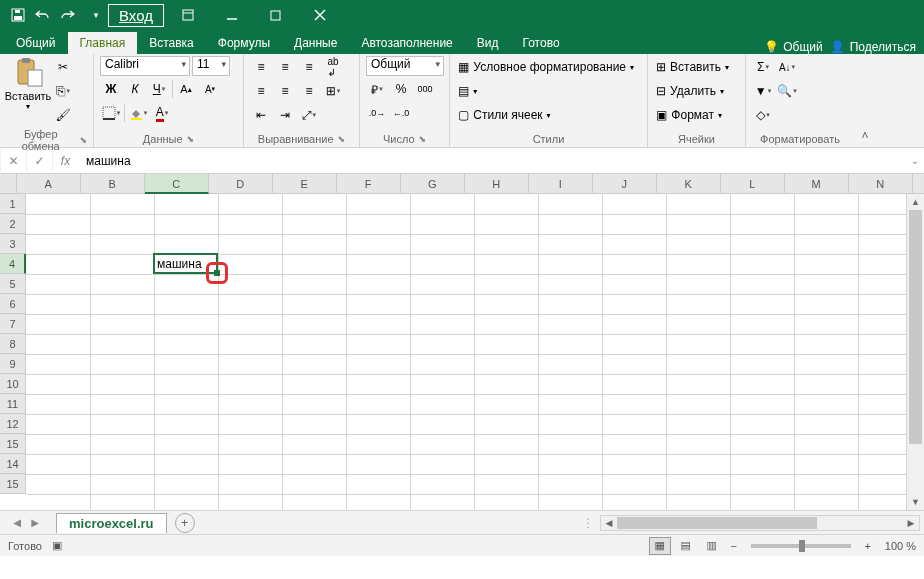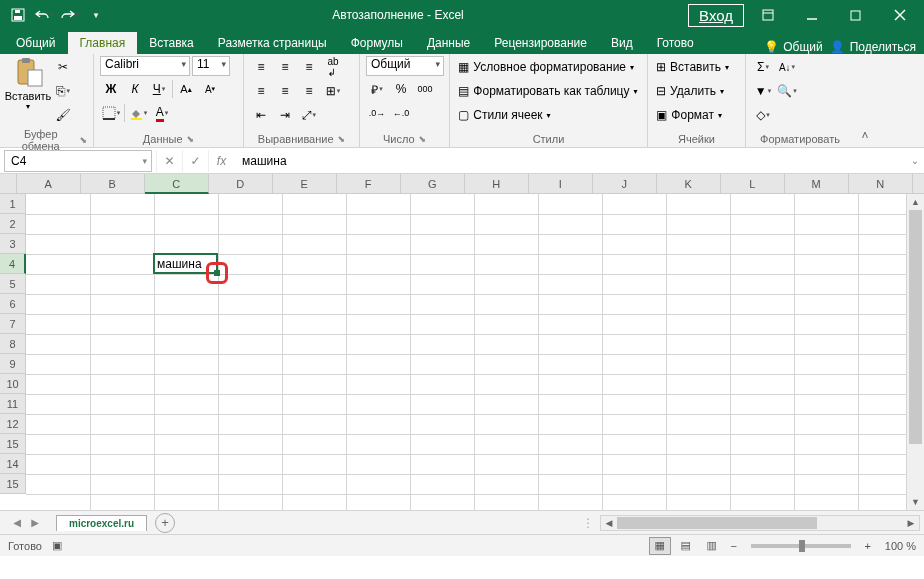--- a/index.html
+++ b/index.html
@@ -64,21 +64,21 @@
 .fill-handle { position: absolute; width: 6px; height: 6px; background: #217346; right: -4px; bottom: -4px; }
 .highlight-circle { position: absolute; border: 3px solid #e03030; border-radius: 6px; width: 22px; height: 22px; }
 .vscroll { width: 18px; background: #f0f0f0; border-left: 1px solid #d4d4d4; position: relative; }
 .vscroll .thumb { position: absolute; left: 2px; right: 2px; top: 16px; height: 234px; background: #c8c8c8; }
 .vscroll .arrow { position: absolute; left: 0; right: 0; height: 16px; text-align: center; font-size: 9px; line-height: 16px; color: #666; cursor: pointer; }
 
 
 .sheet-bar { height: 24px; display: flex; align-items: center; border-top: 1px solid #d4d4d4; background: #f3f3f3; }
 .sheet-nav { display: flex; gap: 0; padding: 0 8px; }
 .sheet-nav-btn { width: 18px; text-align: center; color: #888; cursor: pointer; font-size: 10px; }
-.sheet-tab { border: 1px solid #aaa; border-bottom: none; background: #fff; padding: 2px 12px; font-size: 10px; font-weight: bold; color: #217346; cursor: pointer; margin-left: 4px; }
+.sheet-tab { border: 1px solid #aaa; border-bottom: none; background: #fff; padding: 2px 12px; font-size: 13px; font-weight: bold; color: #217346; cursor: pointer; margin-left: 4px; }
 .add-sheet { width: 20px; height: 20px; border: 1px solid #aaa; border-radius: 50%; margin-left: 8px; text-align: center; line-height: 18px; font-size: 13px; color: #666; cursor: pointer; }
 .hscroll-area { flex: 1; display: flex; align-items: center; justify-content: flex-end; padding: 0 4px; }
 .hscroll { width: 320px; height: 16px; background: #f0f0f0; border: 1px solid #d4d4d4; display: flex; align-items: center; position: relative; }
 .hscroll .arrow { width: 16px; text-align: center; font-size: 9px; color: #666; cursor: pointer; }
 .hscroll .thumb { position: absolute; left: 16px; width: 200px; top: 1px; bottom: 1px; background: #c8c8c8; }
 
 
 .statusbar { height: 22px; background: #f3f3f3; border-top: 1px solid #d4d4d4; display: flex; align-items: center; font-size: 11px; color: #555; padding: 0 8px; }
 .status-right { margin-left: auto; display: flex; align-items: center; gap: 4px; }
 .view-btn { width: 22px; height: 18px; border: 1px solid transparent; display: flex; align-items: center; justify-content: center; cursor: pointer; }
@@ -106,21 +106,20 @@
           <path d="M5 2 L1 5 L5 8 M1 5 H9 A4 4 0 0 1 13 9" fill="none" stroke="#fff" stroke-width="1.3"></path>
         </svg>
       </div>
     <div class="qat-btn dd">
         <svg width="14" height="12" viewBox="0 0 14 12">
           <path d="M9 2 L13 5 L9 8 M13 5 H5 A4 4 0 0 0 1 9" fill="none" stroke="#fff" stroke-width="1.3"></path>
         </svg>
       </div>
     <div class="qat-btn" style="font-size:9px;color:#fff">▾</div>
   </div>
-  <div class="title-center">Автозаполнение  -  Excel</div>
   <div class="title-right">
     <div class="login-btn">Вход</div>
     <div class="win-btn">
         <svg width="12" height="12">
           <rect x="1" y="1" width="10" height="10" fill="none" stroke="#fff"></rect>
           <line x1="1" y1="4" x2="11" y2="4" stroke="#fff"></line>
         </svg>
       </div>
     <div class="win-btn">
         <svg width="12" height="12">
@@ -138,24 +137,23 @@
           <line x1="11" y1="1" x2="1" y2="11" stroke="#fff" stroke-width="1.5"></line>
         </svg>
       </div>
   </div>
 </div>
 
 <div class="tabs">
   <div class="tab">Общий</div>
   <div class="tab active">Главная</div>
   <div class="tab">Вставка</div>
-  <div class="tab">Разметка страницы</div>
   <div class="tab">Формулы</div>
   <div class="tab">Данные</div>
-  <div class="tab">Рецензирование</div>
+  <div class="tab">Автозаполнение</div>
   <div class="tab">Вид</div>
   <div class="tab">Готово</div>
   <div class="tabs-right">
     <div class="tabs-right-item">
         <span>💡</span>
         <span>Общий</span>
       </div>
     <div class="tabs-right-item">
         <span>👤</span>
         <span>Поделиться</span>
@@ -289,21 +287,20 @@
   <div class="group" style="width:198px">
     <div class="group-content">
       <div class="col">
         <div class="styles-item">
             <span>▦</span>
             <span>Условное форматирование</span>
             <span style="font-size:8px">▾</span>
           </div>
         <div class="styles-item">
             <span>▤</span>
-            <span>Форматировать как таблицу</span>
             <span style="font-size:8px">▾</span>
           </div>
         <div class="styles-item">
             <span>▢</span>
             <span>Стили ячеек</span>
             <span style="font-size:8px">▾</span>
           </div>
       </div>
     </div>
     <div class="group-label">
@@ -356,21 +353,20 @@
     </div>
     <div class="group-label">
         <span>Форматировать</span>
       </div>
   </div>
 
   <div class="collapse-ribbon">˄</div>
 </div>
 
 <div class="formula-bar">
-  <div class="name-box">C4</div>
   <div class="fb-btn">✕</div>
   <div class="fb-btn">✓</div>
   <div class="fb-btn">
       <i>fx</i>
     </div>
   <input class="fb-input" value="машина" style="">
   <div class="fb-expand">⌄</div>
 </div>
 
 <div>

